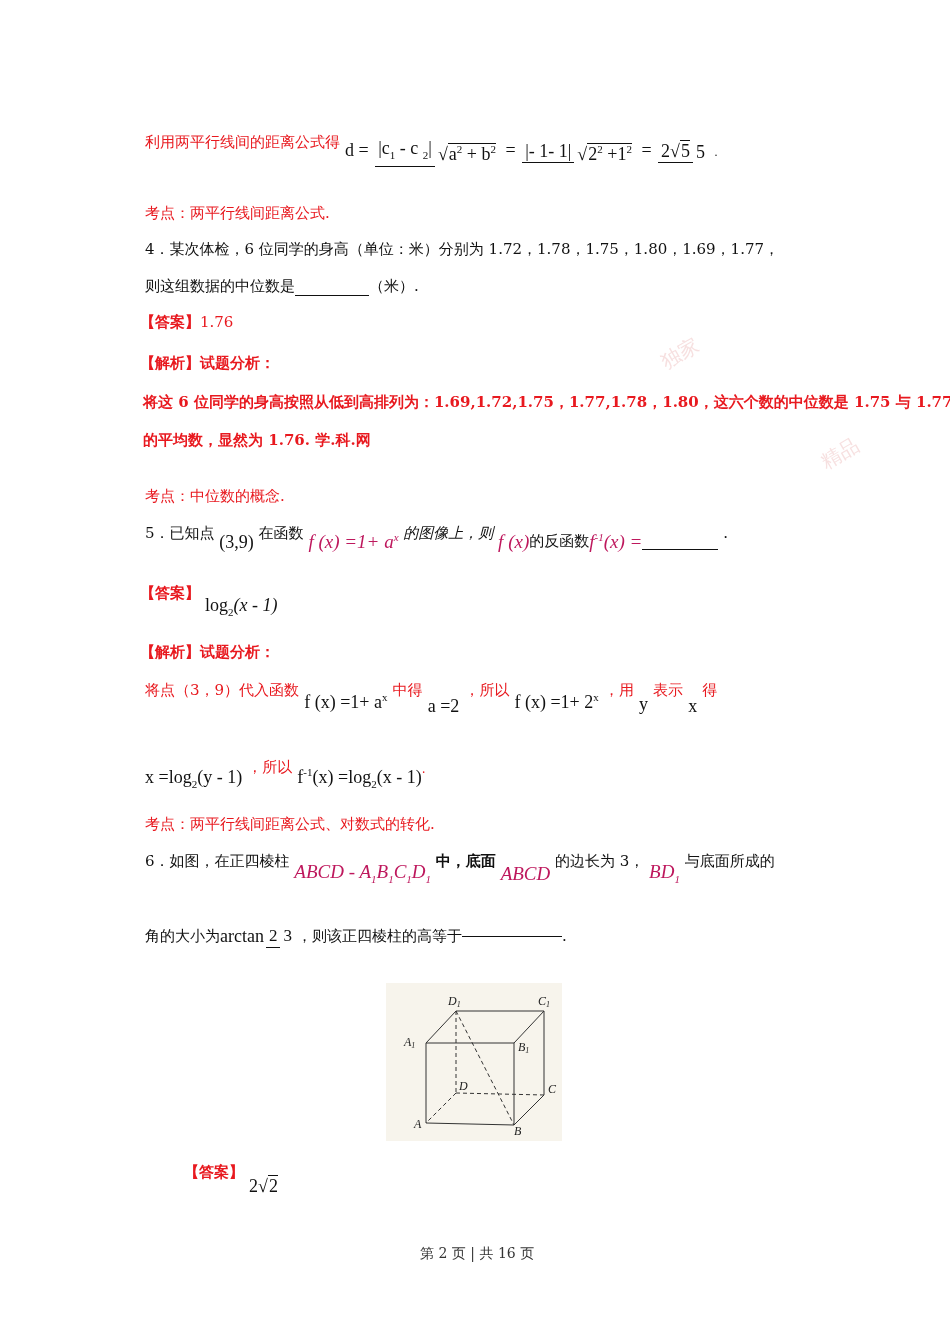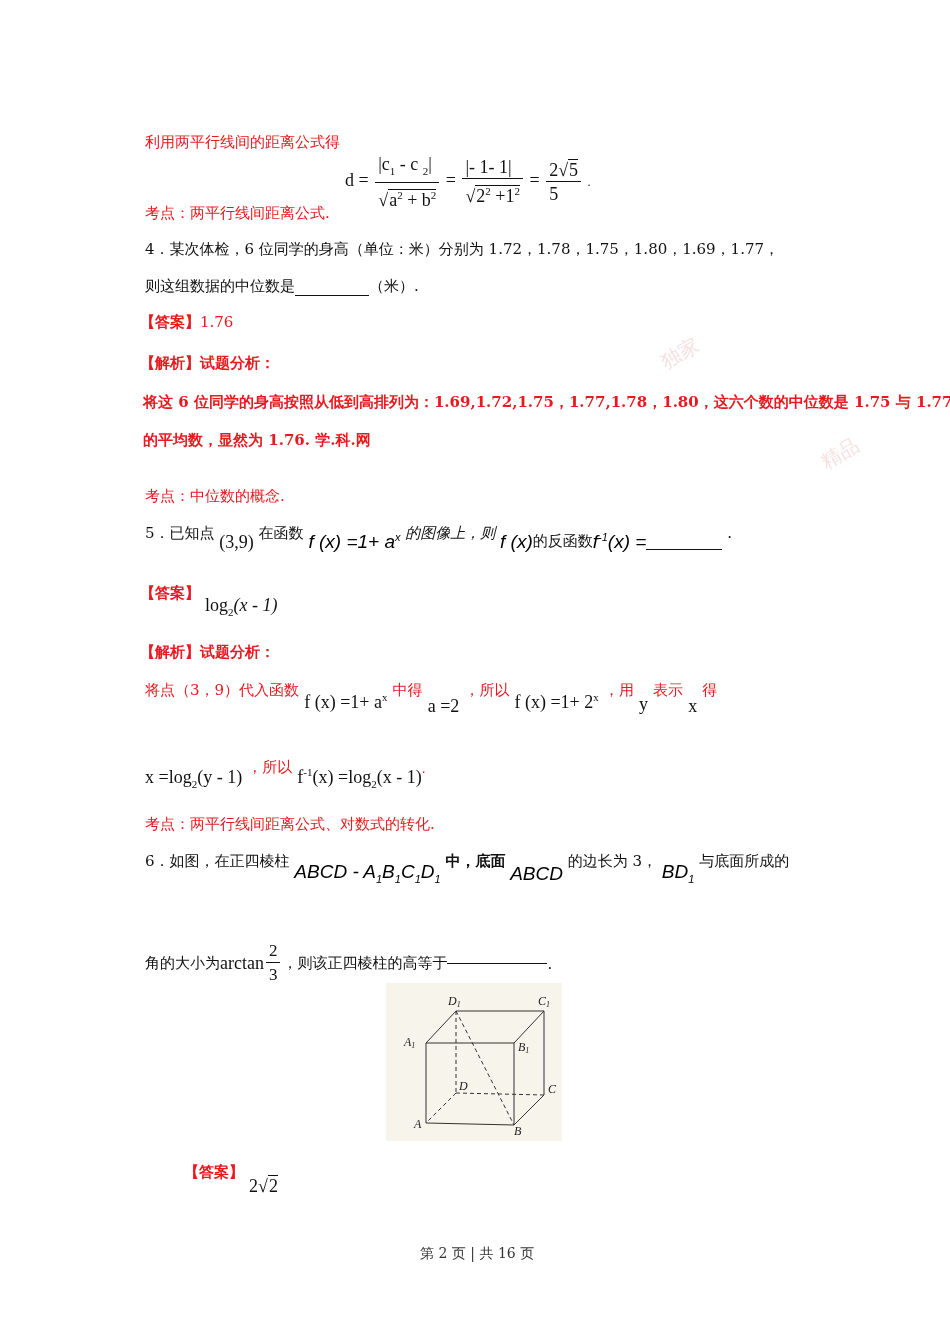--- a/index.html
+++ b/index.html
@@ -2,22 +2,22 @@
 <html><head>
 <meta charset="utf-8">
 <style>
   html, body { margin:0; padding:0; background:#ffffff; }
   body { width:950px; height:1344px; position:relative; overflow:hidden;
          font-family: "DejaVu Serif", "Liberation Serif", serif; color:#111; }
   .abs { position:absolute; white-space:nowrap; }
   .red { color:#e8191f; }
   .cn  { font-size:15px; }
   .math { font-family: "Liberation Serif", "DejaVu Serif", serif; font-size:18px; color:#111; }
-  .mathi { font-family: Liberation Sans, sans-serif; font-style:italic; font-size:19px; color:#000000; }
-  .frac { display:inline-flex; flex-direction:column; vertical-align:middle; margin:16px 2px; }
+  .mathi { font-family: Liberation Serif, serif; font-style:italic; font-size:19px; color:#be185d; }
+  .frac { display:inline-flex; flex-direction:row; align-items:center; vertical-align:middle; margin:0 2px; }
   .frac .num { border-bottom:1px solid #111; padding:0 3px; line-height:22px; }
   .frac .den { padding:0 3px; line-height:24px; }
   .sqrt { border-top:1px solid #111; padding-left:1px; }
   sub, sup { font-size:11px; }
   .blank { display:inline-block; border-bottom:1px solid #111; vertical-align:bottom; }
   .bold-red { color:#e8191f; font-weight:bold; }
   .watermark { position:absolute; color:#f5d9d9; font-size:20px; transform:rotate(-30deg); opacity:0.8; }
   .figure { position:absolute; left:386px; top:983px; width:176px; height:158px; background:#f7f4ec; }
   .footer { font-size:14px; color:#333; }
 </style>

